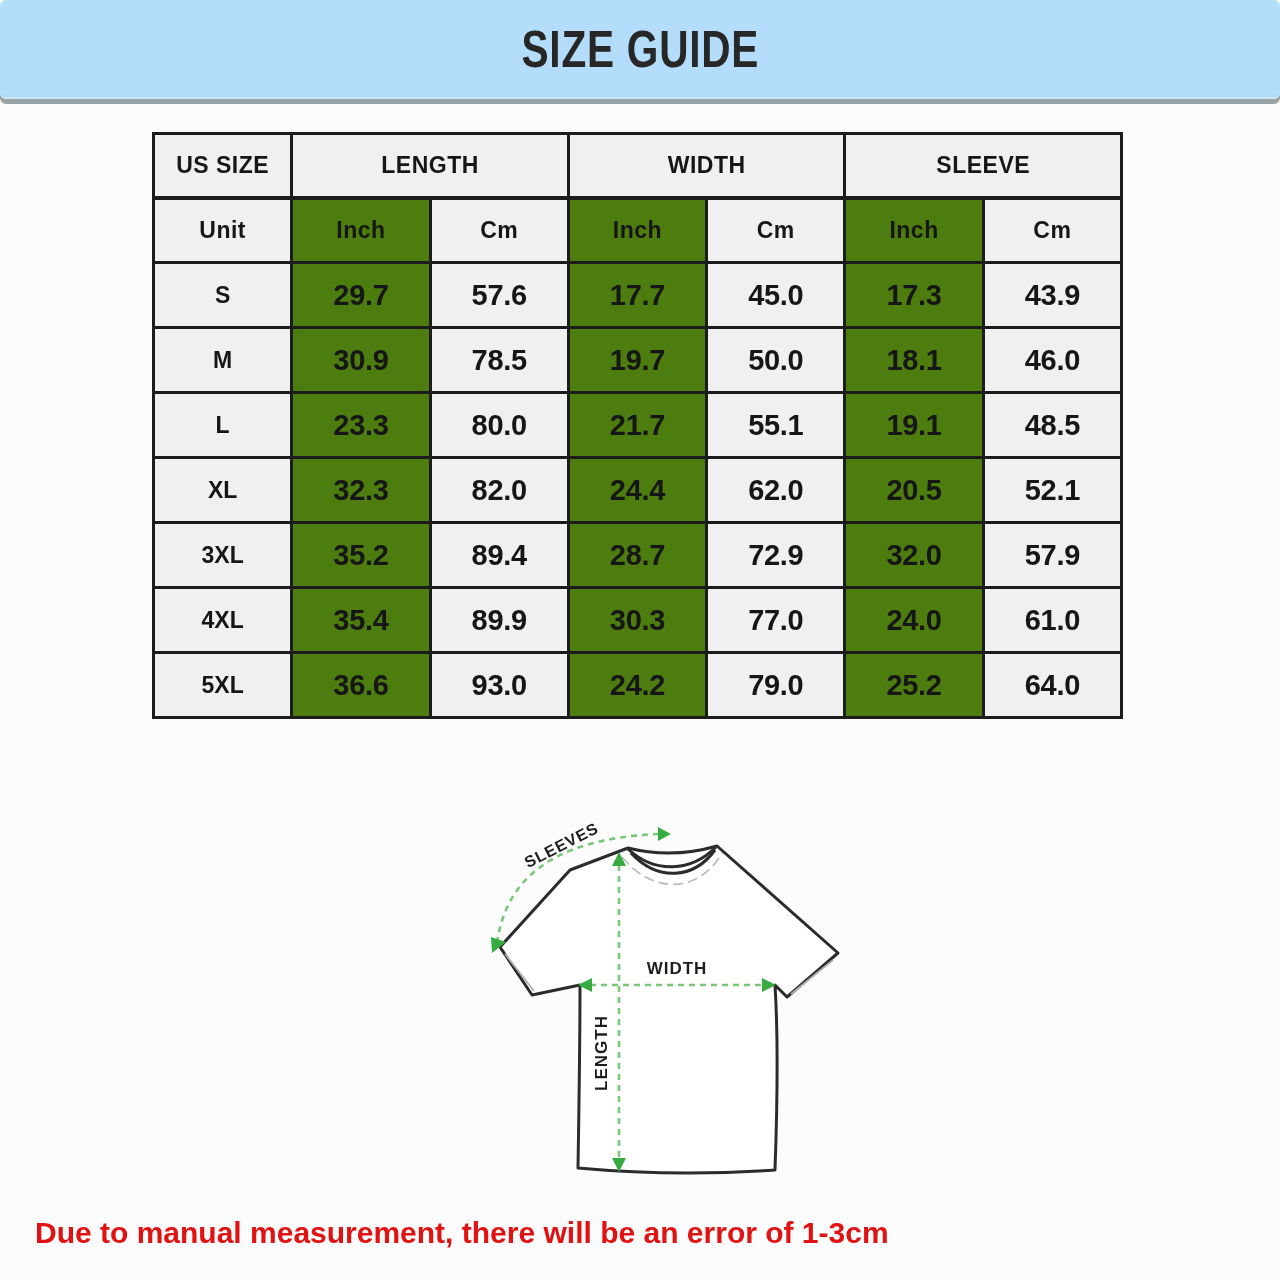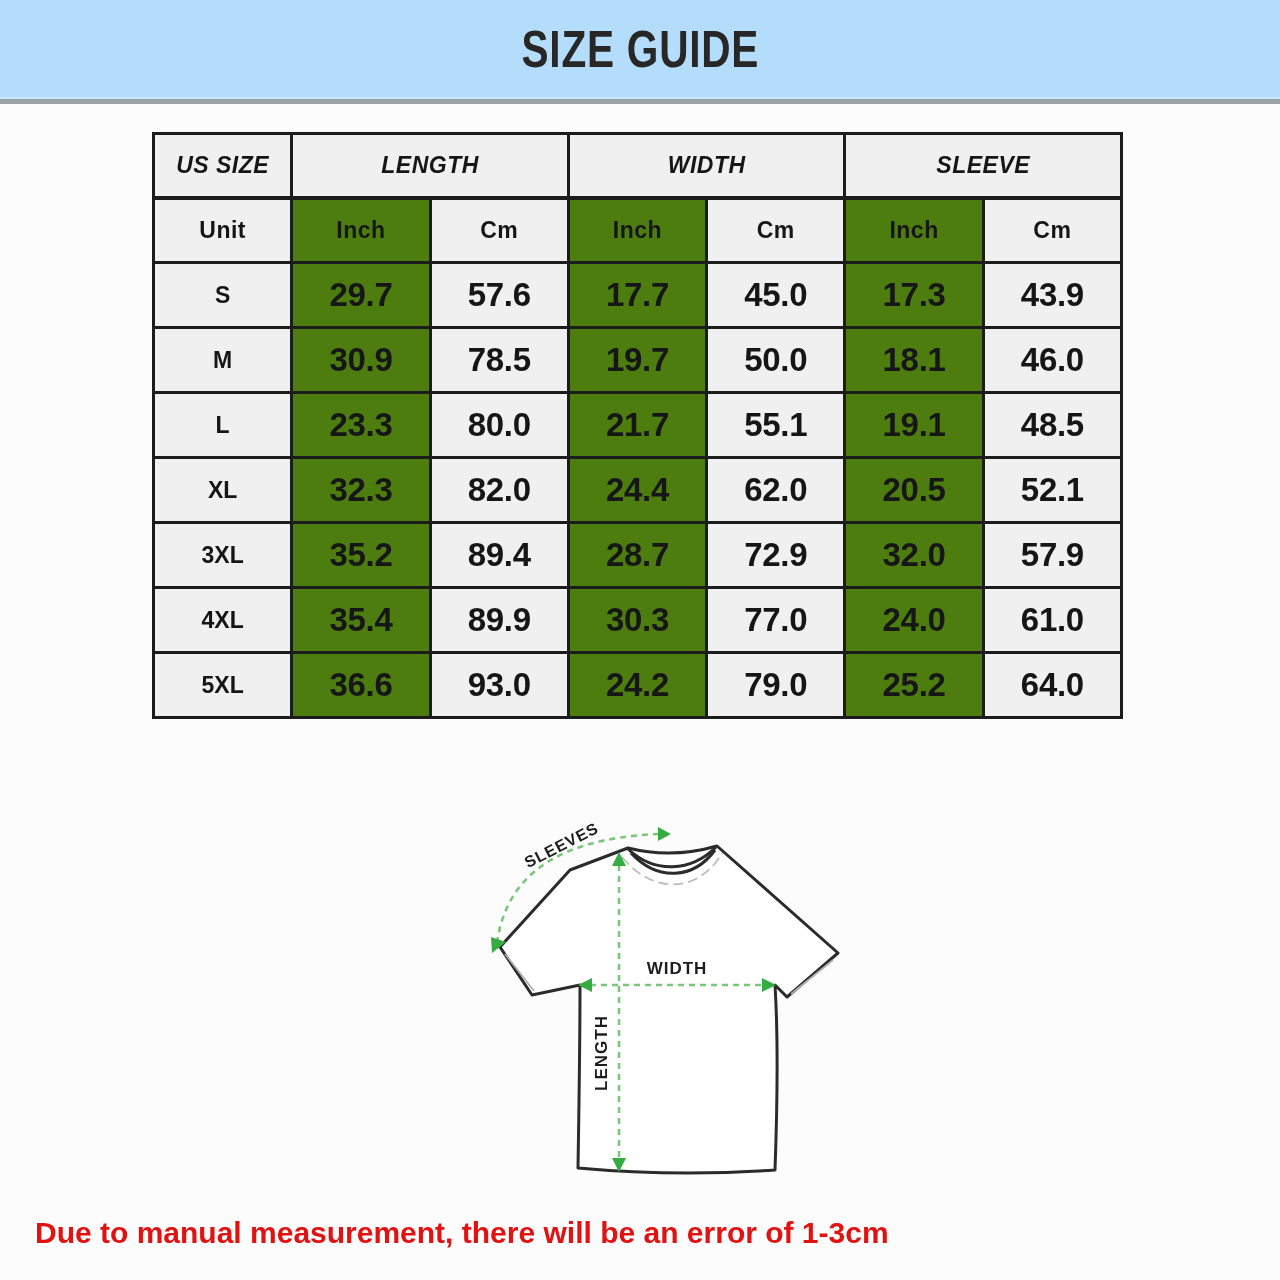--- a/index.html
+++ b/index.html
@@ -7,44 +7,44 @@
     position:relative; width:1280px; height:1280px; overflow:hidden;
     background:#fcfcfc; font-family:"Liberation Sans", sans-serif;
   }
 
   
   .banner {
     position:absolute; top:0; left:0; width:1280px; height:97px;
     background:#b3ddfa;
     border-bottom:2px solid #c9e7fb;
     box-shadow:0 5px 0 #99a3a5;
-    display:flex; align-items:center; justify-content:center;
+    display:flex; align-items:center; justify-content:center;border-radius:6px;
   }
   .banner-title {
     margin:0; font-size:52px; font-weight:800; color:#272727;
     letter-spacing:1px; transform:scaleX(0.78); white-space:nowrap;
   }
 
   
   table.size-table {
     position:absolute; left:152px; top:132px; width:971px;
     border-collapse:collapse; table-layout:fixed;
   }
   .size-table td {
     border:3px solid #1c1c1c; text-align:center; vertical-align:middle;
     padding:0; color:#161616; overflow:hidden;
   }
   .size-table tr { height:65px; }
-  .size-table tr.group-row { height:64px;font-style:italic; }
+  .size-table tr.group-row { height:64px; }
   .size-table tr.group-row td { border-bottom-width:4px; }
   .cell-gray  { background:#f1f0f1; }
   .cell-white { background:#4d7c0f; }
   .hdr   { font-size:23px; font-weight:700; letter-spacing:.5px; }
   .sizec { font-size:23px; font-weight:700; }
-  .val   { font-size:33px; font-weight:600; letter-spacing:-.3px; }
+  .val   { font-size:29px; font-weight:600; letter-spacing:-.3px; }
 
   
   .shirt-wrap { position:absolute; left:450px; top:795px; width:460px; height:400px; }
 
   
   .note {
     position:absolute; top:1216px; left:0; width:1280px;
     text-align:left; font-size:30px; font-weight:700; color:#e01212;padding-left:35px;
   }
 </style>

